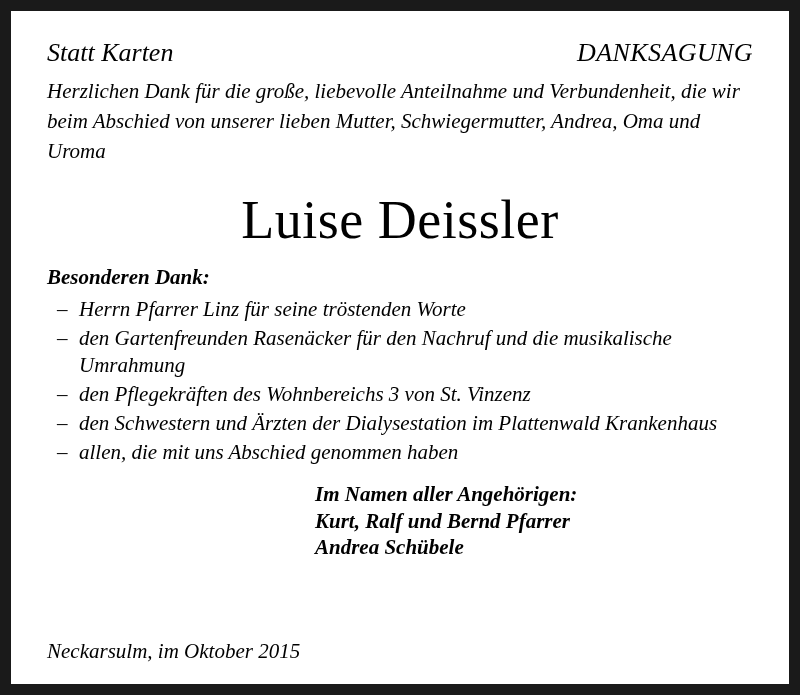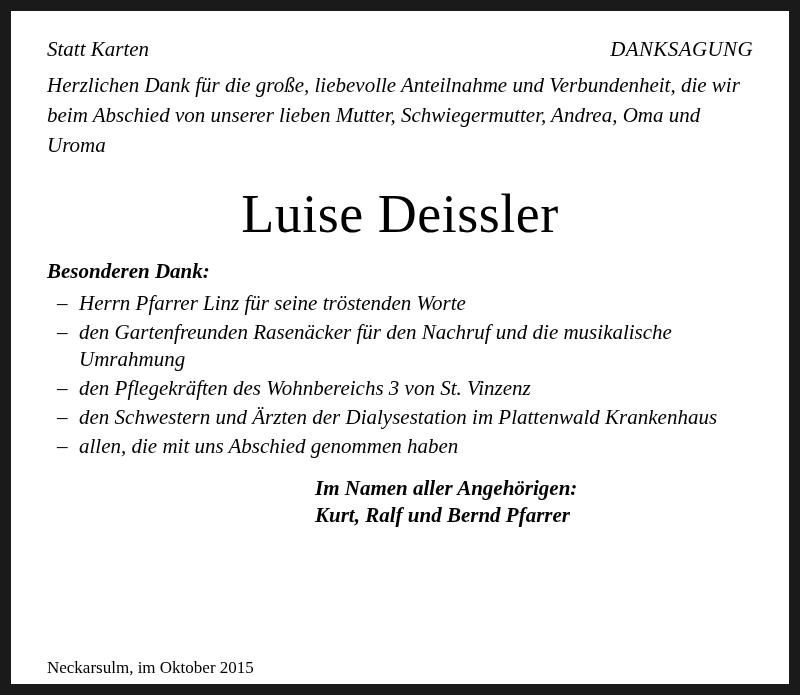--- a/index.html
+++ b/index.html
@@ -20,21 +20,21 @@
     border: 11px solid #1a1a1a;
     background: #ffffff;
     padding: 26px 36px 18px 36px;
     position: relative;
   }
   .top-row {
     display: flex;
     justify-content: space-between;
     align-items: flex-end;
     font-style: italic;
-    font-size: 21px;
+    font-size: 26px;
     line-height: 1.2;
     font-family: Liberation Serif, serif;
   }
   .top-left {
     font-style: italic;
   }
   .top-right {
     font-style: italic;
     letter-spacing: 0.4px;
   }
@@ -89,22 +89,23 @@
   }
   .signature div {
     font-style: italic;
     font-weight: bold;
     font-size: 21px;
     line-height: 1.27;
   }
   .footer {
     position: absolute;
     left: 36px;
-    bottom: 6px;
-    font-size: 17px;
+    bottom: 20px;
+    font-style: italic;
+    font-size: 21px;
   }
 </style>
 </head>
 <body>
 
 <div class="notice">
 
   <div class="top-row">
     <span class="top-left">Statt Karten</span>
     <span class="top-right">DANKSAGUNG</span>
@@ -121,17 +122,18 @@
     <li><span class="dash">–</span><span>Herrn Pfarrer Linz für seine tröstenden Worte</span></li>
     <li><span class="dash">–</span><span>den Gartenfreunden Rasenäcker für den Nachruf und die musikalische Umrahmung</span></li>
     <li><span class="dash">–</span><span>den Pflegekräften des Wohnbereichs 3 von St. Vinzenz</span></li>
     <li><span class="dash">–</span><span>den Schwestern und Ärzten der Dialysestation im Plattenwald Krankenhaus</span></li>
     <li><span class="dash">–</span><span>allen, die mit uns Abschied genommen haben</span></li>
   </ul>
 
   <div class="signature">
     <div>Im Namen aller Angehörigen:</div>
     <div>Kurt, Ralf und Bernd Pfarrer</div>
+    <div>Andrea Schübele</div>
   </div>
 
   <div class="footer">Neckarsulm, im Oktober 2015</div>
 
 </div>
 
 </body></html>

